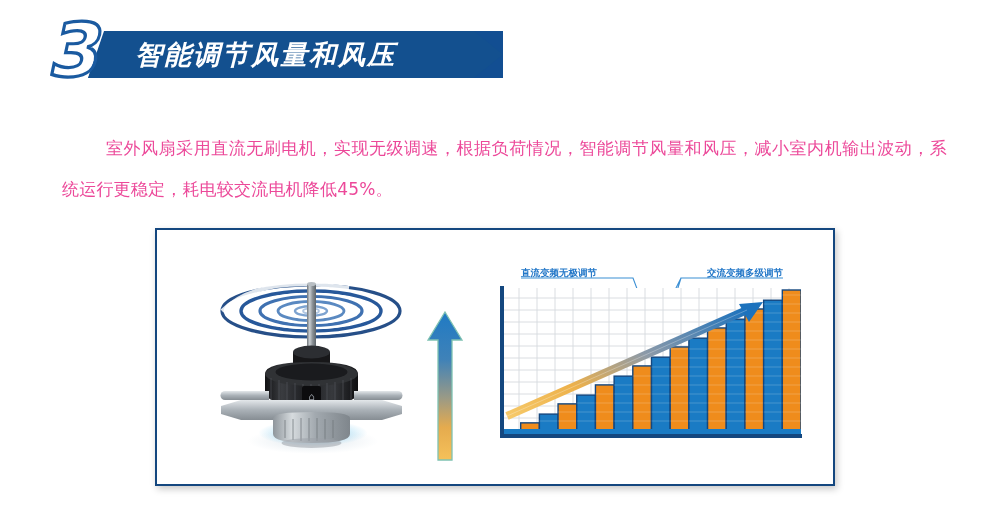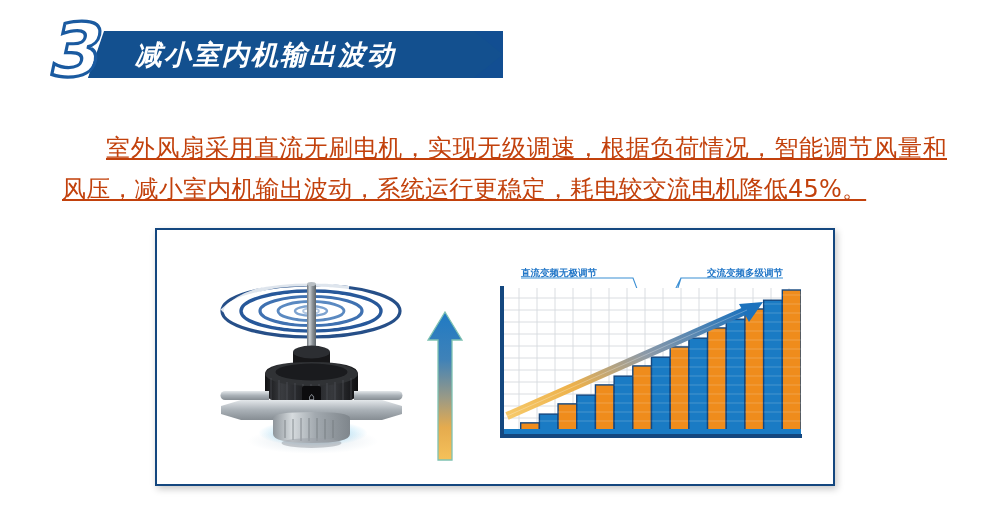--- a/index.html
+++ b/index.html
@@ -58,28 +58,27 @@
     white-space: nowrap;
     font-family: "DejaVu Sans", "Liberation Sans", sans-serif;
   }
 
   
   #body-paragraph {
     position: absolute;
     left: 62px;
     top: 128px;
     width: 885px;
-    font-size: 24px;
+    font-size: 17px;
     line-height: 41px;
     letter-spacing: 0.2px;
-    color: #c2410c;
+    color: #ec4899;
     text-indent: 44px;
     text-align: justify;
     font-family: "DejaVu Sans", "Liberation Sans", sans-serif;
-    text-decoration: underline;
   }
 
   
   #illustration-panel {
     position: absolute;
     left: 155px;
     top: 228px;
     width: 680px;
     height: 258px;
     background: #ffffff;
@@ -149,21 +148,21 @@
   <svg id="banner-number" viewBox="0 0 78 78">
     <g transform="skewX(-12) translate(9,0)">
       <text x="4" y="64" font-family="DejaVu Sans, Liberation Sans, sans-serif" font-size="74" font-weight="bold" fill="none" stroke="#1a5aa0" stroke-width="3.2">3</text>
     </g>
   </svg>
 
   <svg id="banner-shape" viewBox="0 0 415 47" preserveAspectRatio="none">
     <polygon points="17,0 386,0 415,23.5 386,47 0,47" fill="#13508f"></polygon>
   </svg>
 
-  <div id="banner-title">减小室内机输出波动</div>
+  <div id="banner-title">智能调节风量和风压</div>
 </div>
 
 <div id="body-paragraph">室外风扇采用直流无刷电机，实现无级调速，根据负荷情况，智能调节风量和风压，减小室内机输出波动，系统运行更稳定，耗电较交流电机降低45%。</div>
 
 <div id="illustration-panel">
 
   <div id="motor-figure">
 
     <div id="motor-shadow"></div>
     <div id="motor-glow"></div>

